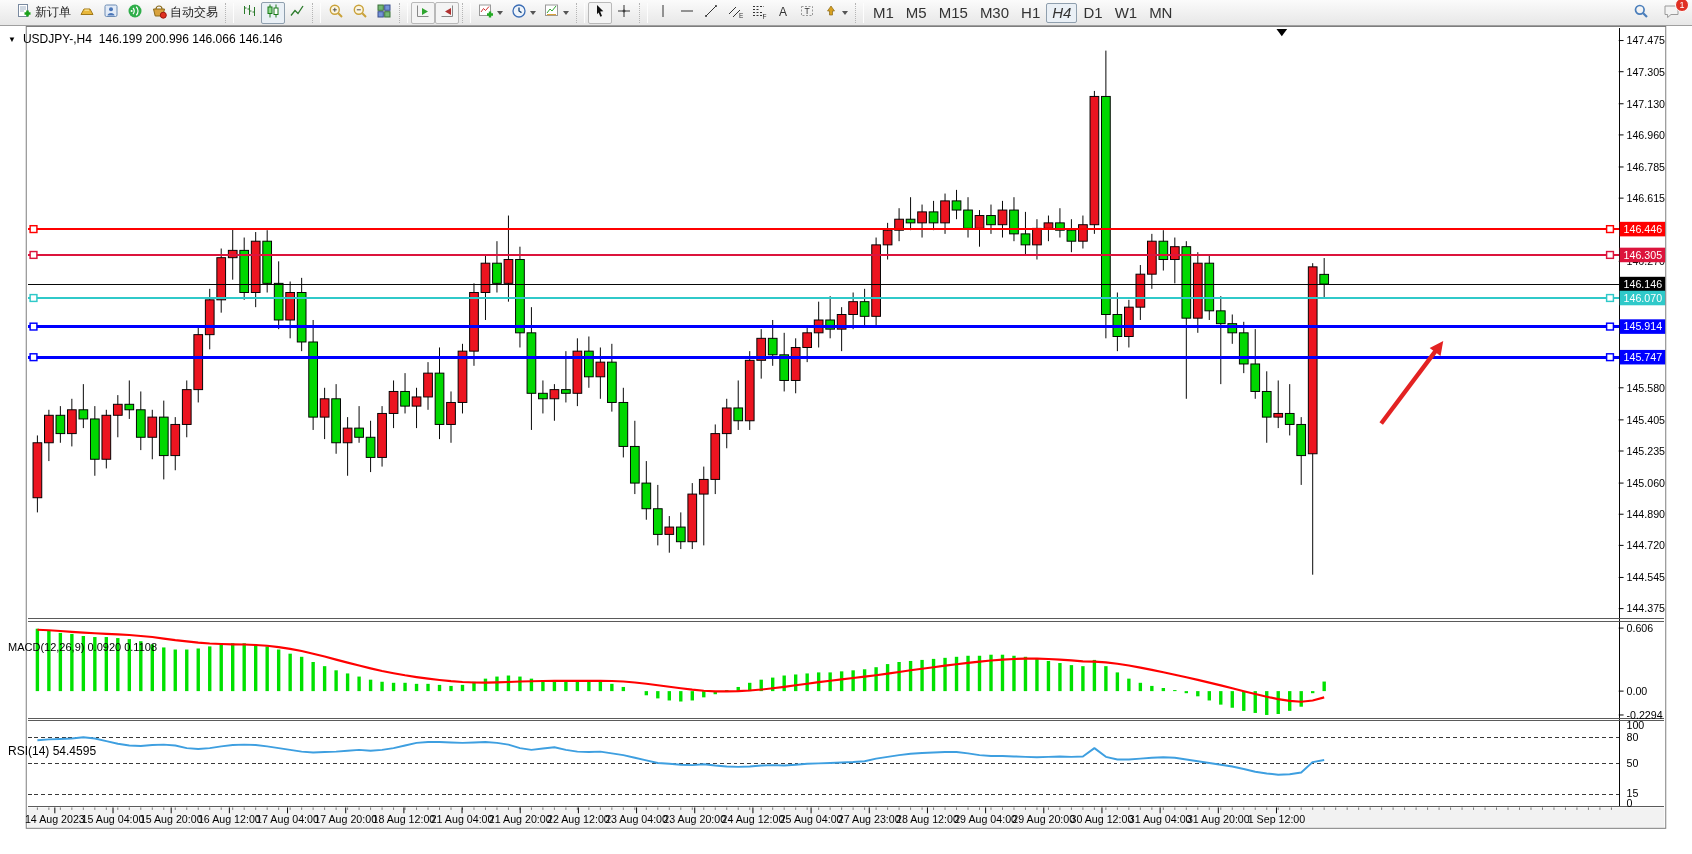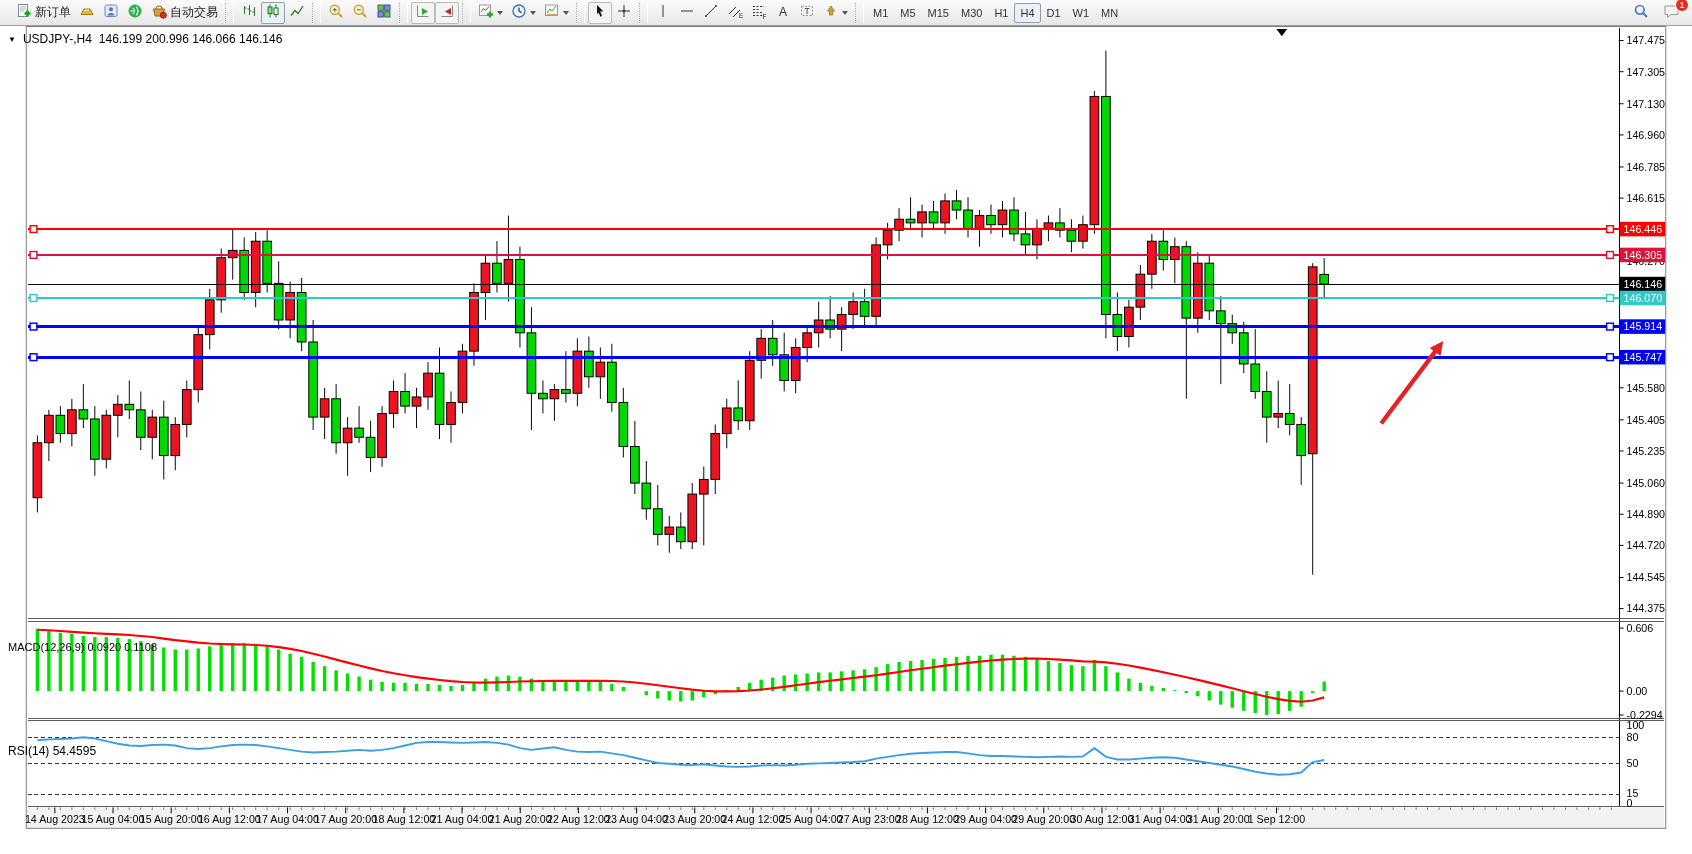--- a/index.html
+++ b/index.html
@@ -6,22 +6,22 @@
   .app{position:relative;width:1692px;height:854px;overflow:hidden;
        font-family:"Liberation Sans",sans-serif;background:#fff;-webkit-font-smoothing:antialiased;}
   
   .toolbar{position:absolute;top:0;left:0;width:1692px;height:26px;
            background:linear-gradient(#fbfbfb,#e7e7e7);border-bottom:1px solid #9f9f9f;
            display:flex;align-items:center;padding-left:12px;box-sizing:border-box;}
   .tbtn{height:22px;min-width:24px;display:inline-flex;align-items:center;justify-content:center;
         gap:3px;border:1px solid transparent;background:transparent;font-size:12px;color:#222;
         padding:0 3px;box-sizing:border-box;cursor:default;}
   .tbtn.framed{border-color:#b9b9b9;background:#f4f4f4;border-radius:2px;}
-  .tbtn.pressed{border-color:#8f9fae;background:#eaf0f6;border-radius:2px;}
-  .tf{font-size:11px;color:#333;height:20px;padding:1px 5px;}
+  .tbtn.pressed{border-color:#8f9fae;background:#eaf0f6;border-radius:2px;font-style:italic;}
+  .tf{font-size:15px;color:#333;height:20px;padding:1px 5px;}
   .sep{width:7px;height:20px;border-left:1px dotted #b5b5b5;border-right:1px solid #fdfdfd;margin:0 3px;}
   .dd{width:0;height:0;border:3px solid transparent;border-top:4px solid #555;margin-top:4px;}
   .right-cluster{margin-left:auto;display:flex;align-items:center;margin-right:8px;gap:6px;}
   .notif{position:relative;}
   .cnt{position:absolute;top:-5px;right:-6px;background:#e03024;color:#fff;border-radius:50%;
        width:14px;height:14px;font-size:9px;display:flex;align-items:center;justify-content:center;
        border:1px solid #fff;box-sizing:border-box;}
   .ic{display:inline-block;}
   
   .chart-window{position:absolute;top:26px;left:0;width:1692px;height:828px;}

